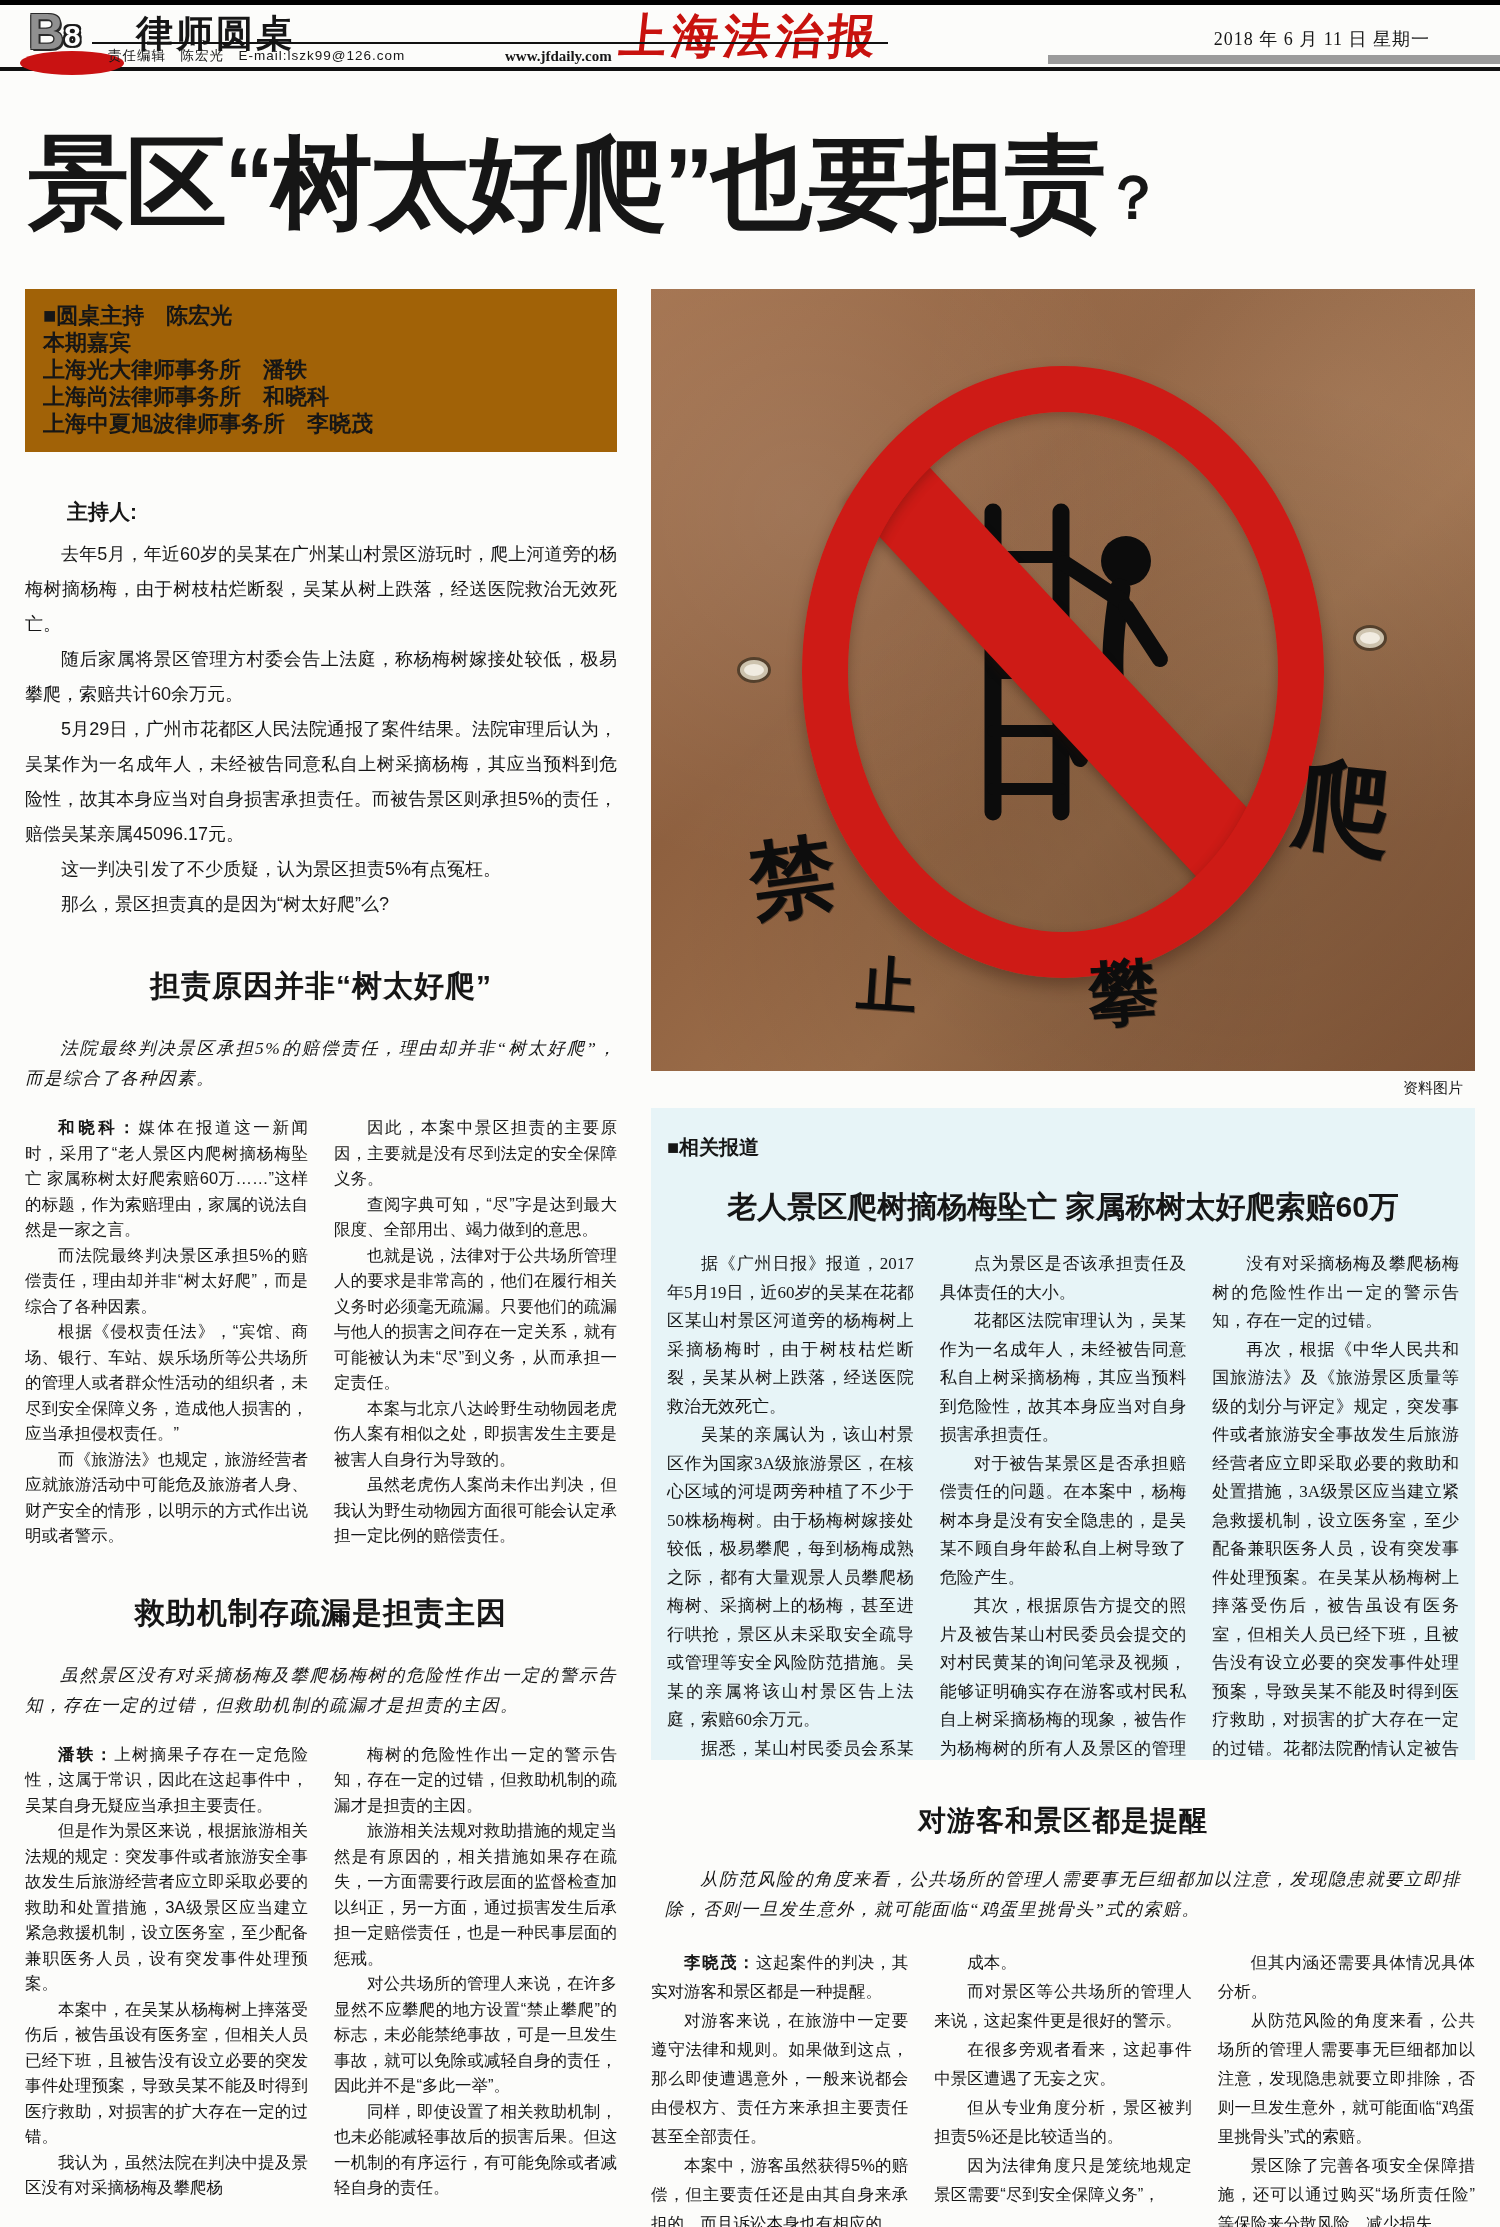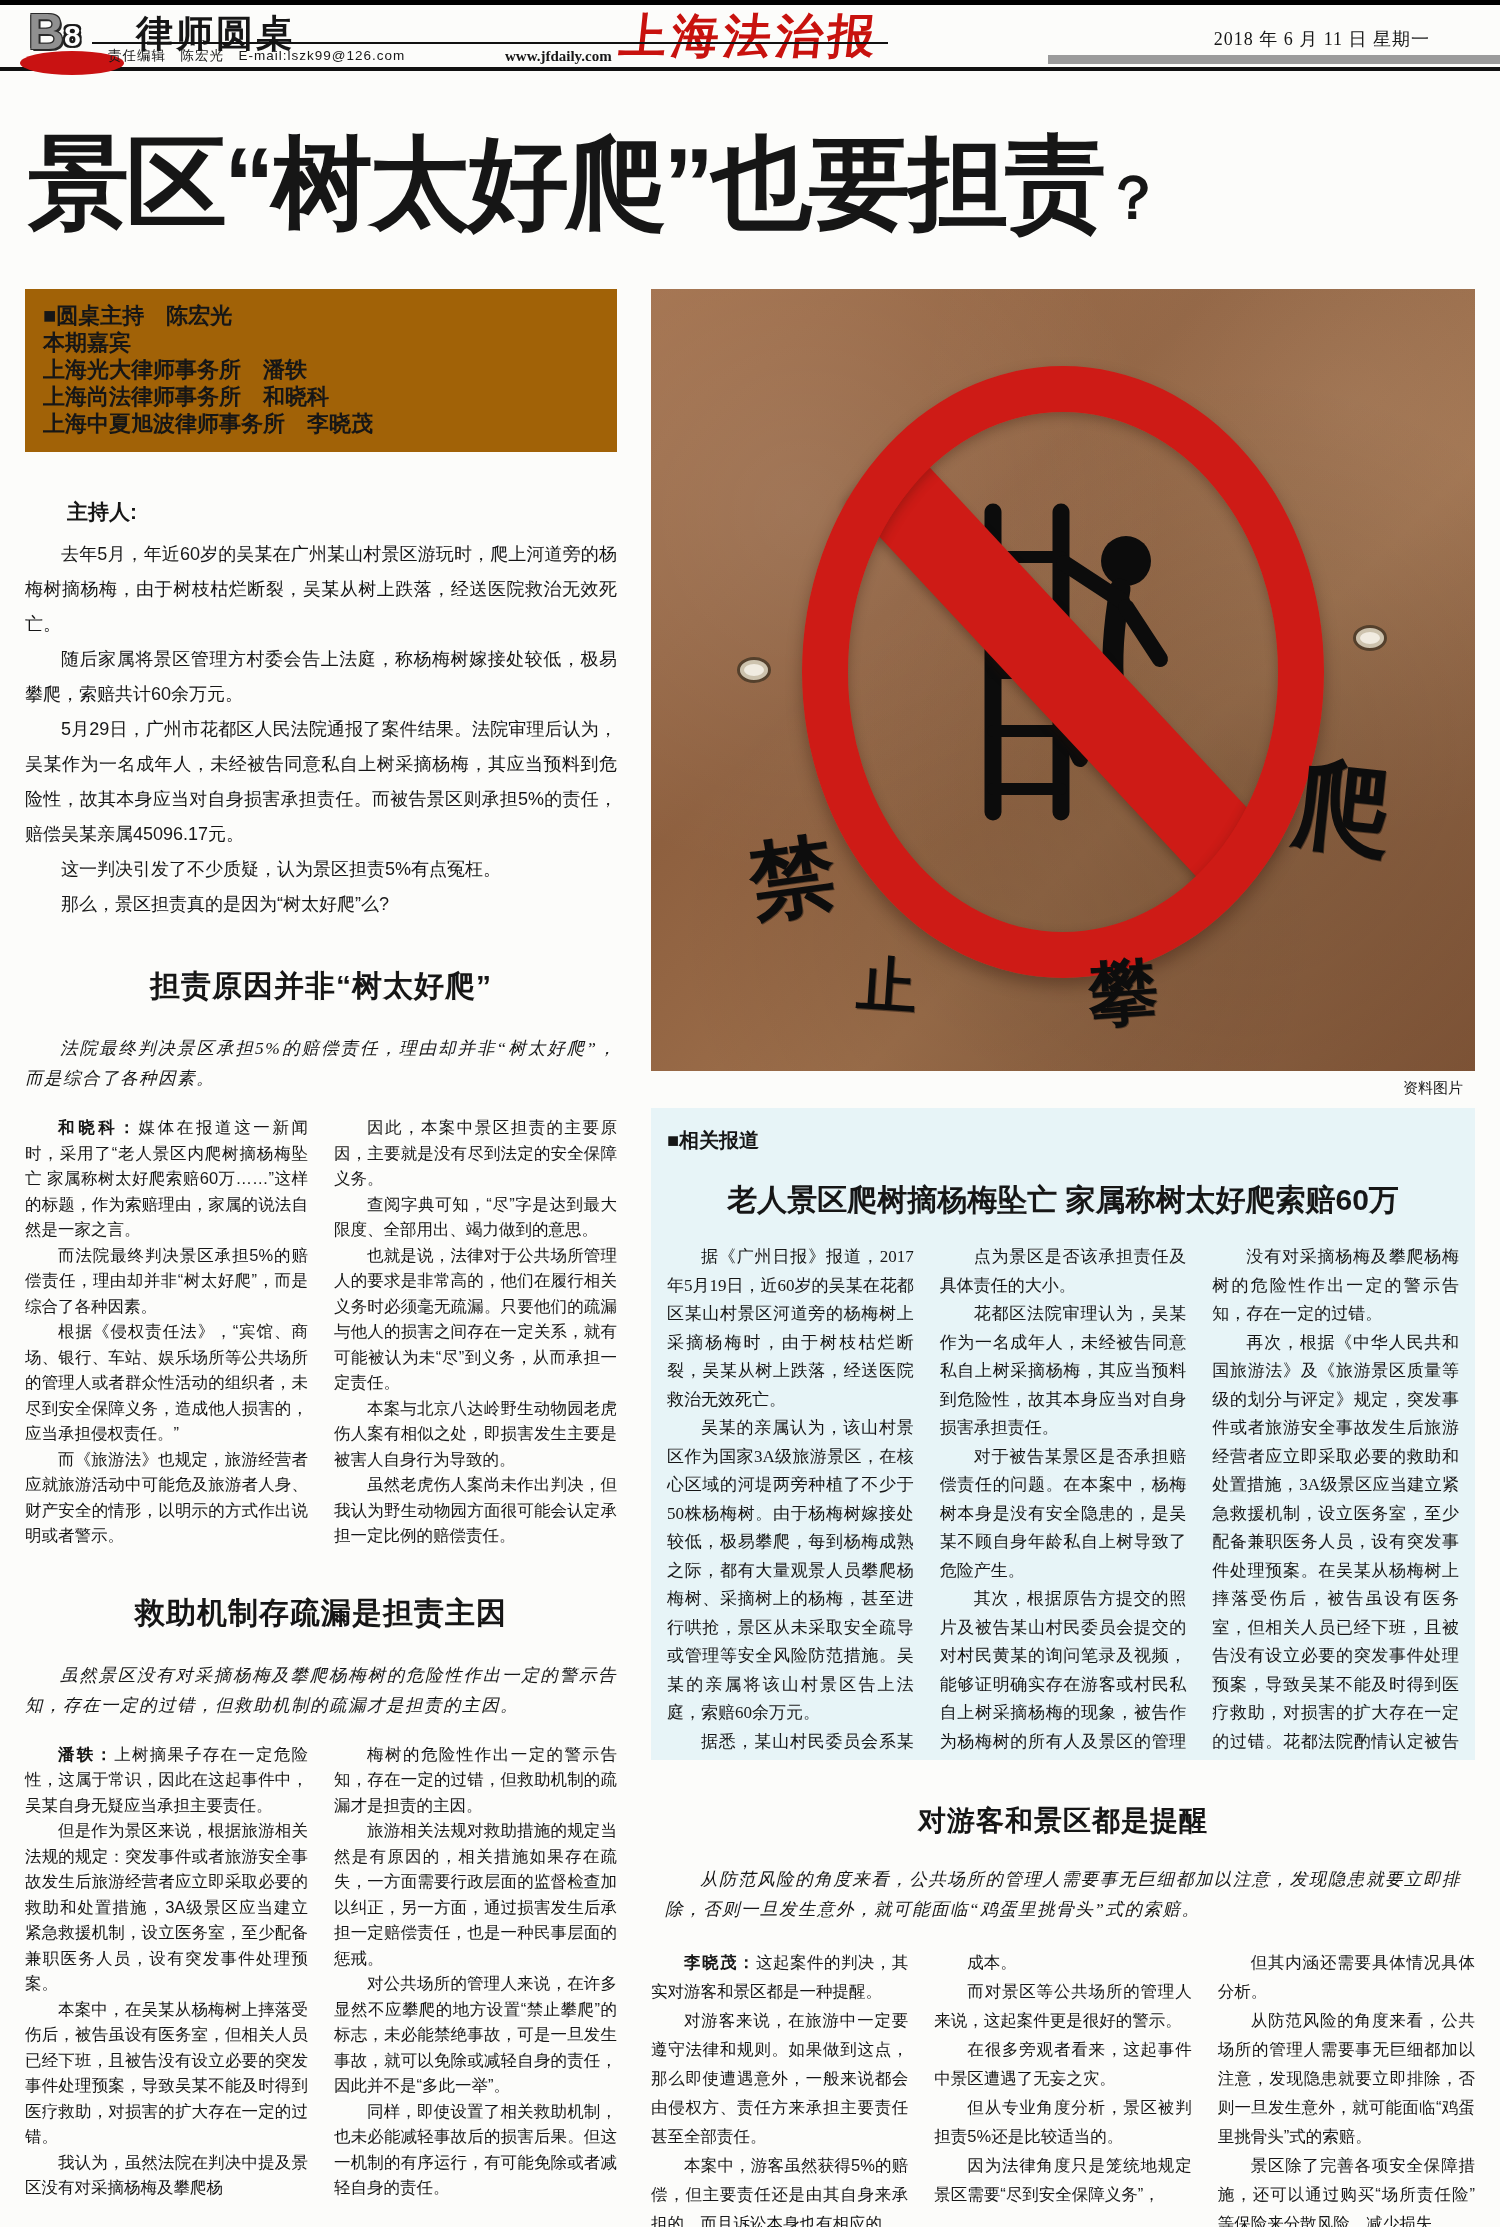--- a/index.html
+++ b/index.html
@@ -73,21 +73,21 @@
   .bolt-right{right:88px;top:43%;}
   .sign-char{position:absolute;font-weight:900;color:#0d0d0d;z-index:5;
              font-family:"Liberation Serif","DejaVu Serif",serif;text-shadow:1px 1px 0 rgba(0,0,0,.4);}
   .sc0{left:12%;top:68%;font-size:86px;transform:rotate(-8deg);}
   .sc1{left:25%;top:84%;font-size:60px;transform:rotate(4deg);}
   .sc2{left:53%;top:84%;font-size:70px;transform:rotate(-4deg);}
   .sc3{left:78%;top:58%;font-size:98px;transform:rotate(6deg);}
   .caption{text-align:right;font-size:15px;margin:8px 12px 4px;}
 
   
-  .related{background:#e7f4f7;margin-top:10px;height:652px;padding:15px 16px;
+  .related{background:#e7f4f7;margin-top:10px;height:652px;padding:22px 16px;
            box-sizing:border-box;overflow:hidden;}
   .related .label{font-size:20px;font-weight:bold;margin:4px 0 0;}
   .related .rheadline{text-align:center;font-size:30px;font-weight:900;margin:26px 0 22px;}
   .three-cols{display:flex;gap:26px;justify-content:space-between;}
   .three-cols .rcol{flex:1;min-width:0;}
   .related .rcol p{margin:0;font-family:"Liberation Serif","DejaVu Serif",serif;
                    font-size:17px;line-height:28.5px;text-align:justify;text-indent:2em;}
 
   
   .section3 .sec-head{margin:42px 0 24px;font-size:28px;}

